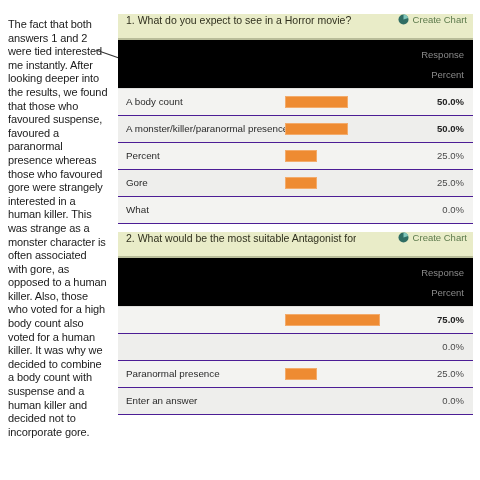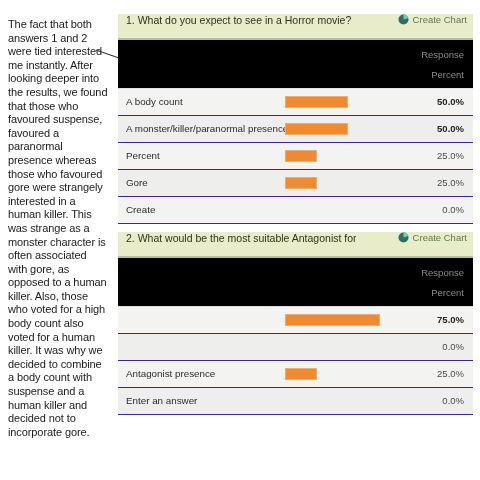--- a/index.html
+++ b/index.html
@@ -209,21 +209,21 @@
 
     <div class="answer-row alt">
       <div class="answer-label">Gore</div>
       <div class="bar-cell">
         <div class="bar" style="width: 31.5px; background: rgb(238, 139, 50); border-color: rgb(243, 171, 107);"></div>
       </div>
       <div class="pct">25.0%</div>
     </div>
 
     <div class="answer-row">
-      <div class="answer-label">Create</div>
+      <div class="answer-label">What</div>
       <div class="bar-cell">
         
       </div>
       <div class="pct">0.0%</div>
     </div>
 
   </div>
 
   <div class="block-gap"></div>
 
@@ -253,21 +253,21 @@
     </div>
 
     <div class="answer-row alt">
       <div class="bar-cell">
         
       </div>
       <div class="pct">0.0%</div>
     </div>
 
     <div class="answer-row">
-      <div class="answer-label">Antagonist presence</div>
+      <div class="answer-label">Paranormal presence</div>
       <div class="bar-cell">
         <div class="bar" style="width: 31.5px; background: rgb(238, 139, 50); border-color: rgb(243, 171, 107);"></div>
       </div>
       <div class="pct">25.0%</div>
     </div>
 
     <div class="answer-row alt">
       <div class="answer-label">Enter an answer</div>
       <div class="bar-cell">
         

